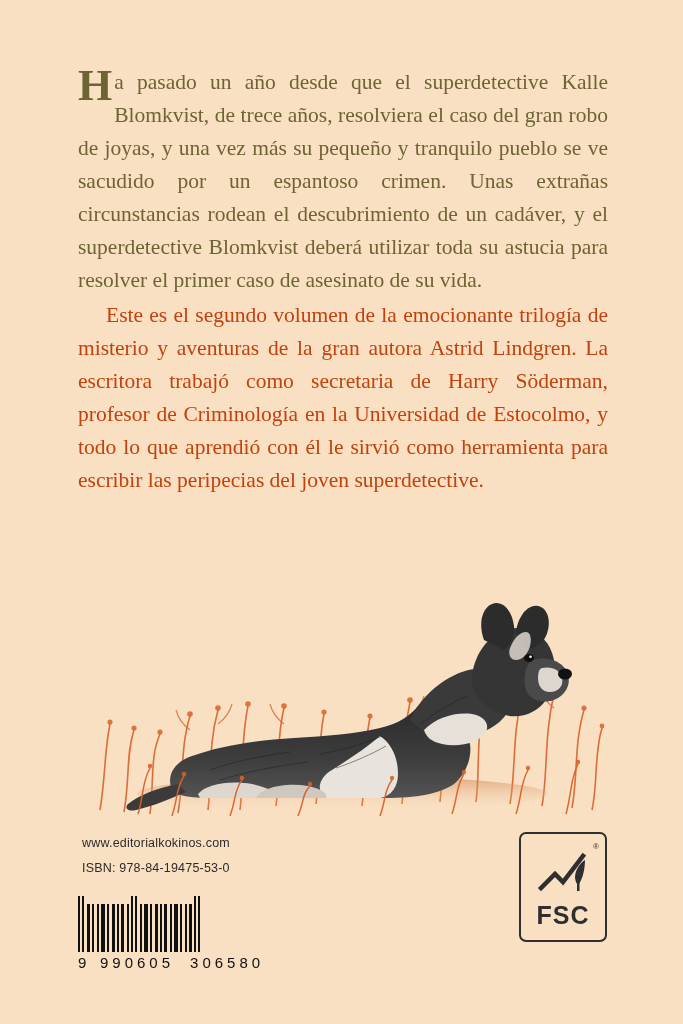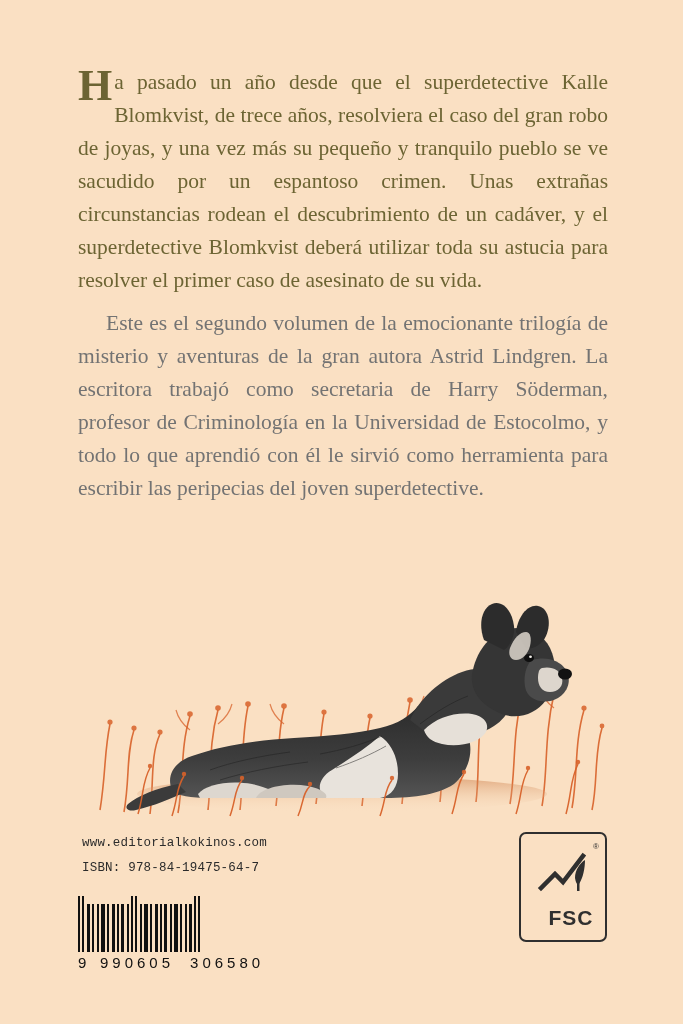--- a/index.html
+++ b/index.html
@@ -23,23 +23,23 @@
     top: 66px;
     width: 530px;
     color: #6c6433;
     font-size: 21.5px;
     line-height: 33px;
     text-align: justify;
   }
   .blurb p { margin: 0; }
   .blurb .para1 { text-indent: 0; }
   .blurb .para2 {
-    color: #737373;
+    color: #c2410c;
     text-indent: 28px;
-    margin-top: 10px;
+    margin-top: 2px;
   }
   .dropcap {
     float: left;
     font-size: 44px;
     line-height: 36px;
     font-weight: bold;
     color: #6c6433;
     margin: 2px 2px 0 0;
   }
 
@@ -52,21 +52,21 @@
     height: 270px;
   }
   .illus svg { display: block; }
 
   
   .footer-text {
     position: absolute;
     left: 82px;
     top: 836px;
     color: #2b2b2b;
-    font-family: Liberation Mono, monospace;
+    font-family: Liberation Sans, sans-serif;
     font-size: 12.5px;
     letter-spacing: 0.2px;
   }
   .footer-text .line2 { margin-top: 11px; }
 
   
   .barcode-wrap {
     position: absolute;
     left: 78px;
     top: 896px;
@@ -112,24 +112,23 @@
     height: 46px;
   }
   .fsc-label {
     position: absolute;
     bottom: 10px;
     left: 0;
     width: 100%;
     text-align: center;
     font-family: "Liberation Sans", sans-serif;
     font-weight: bold;
-    font-size: 21px;
+    font-size: 25px;
     color: #2f2f2f;
     letter-spacing: 1px;
-    padding-left: 8px;
   }
   .fsc-reg {
     position: absolute;
     right: 6px;
     top: 8px;
     font-family: "Liberation Sans", sans-serif;
     font-size: 8px;
     color: #2f2f2f;
   }
 </style>
@@ -274,21 +273,21 @@
         <circle cx="312" cy="230" r="2.2"></circle>
           <circle cx="384" cy="224" r="2.2"></circle>
         <circle cx="448" cy="220" r="2.2"></circle>
           <circle cx="498" cy="214" r="2.2"></circle>
       </g>
     </svg>
   </div>
 
   <div class="footer-text">
     <div class="line1">www.editorialkokinos.com</div>
-    <div class="line2">ISBN: 978-84-19475-64-7</div>
+    <div class="line2">ISBN: 978-84-19475-53-0</div>
   </div>
 
   <div class="barcode-wrap">
     <div class="barcode">
       <span style="width:2px;height:56px"></span>
         <span style="width:2px"></span>
       <span style="width:2px;height:56px"></span>
         <span style="width:3px"></span>
       <span style="width:3px;height:48px"></span>
         <span style="width:2px"></span>

